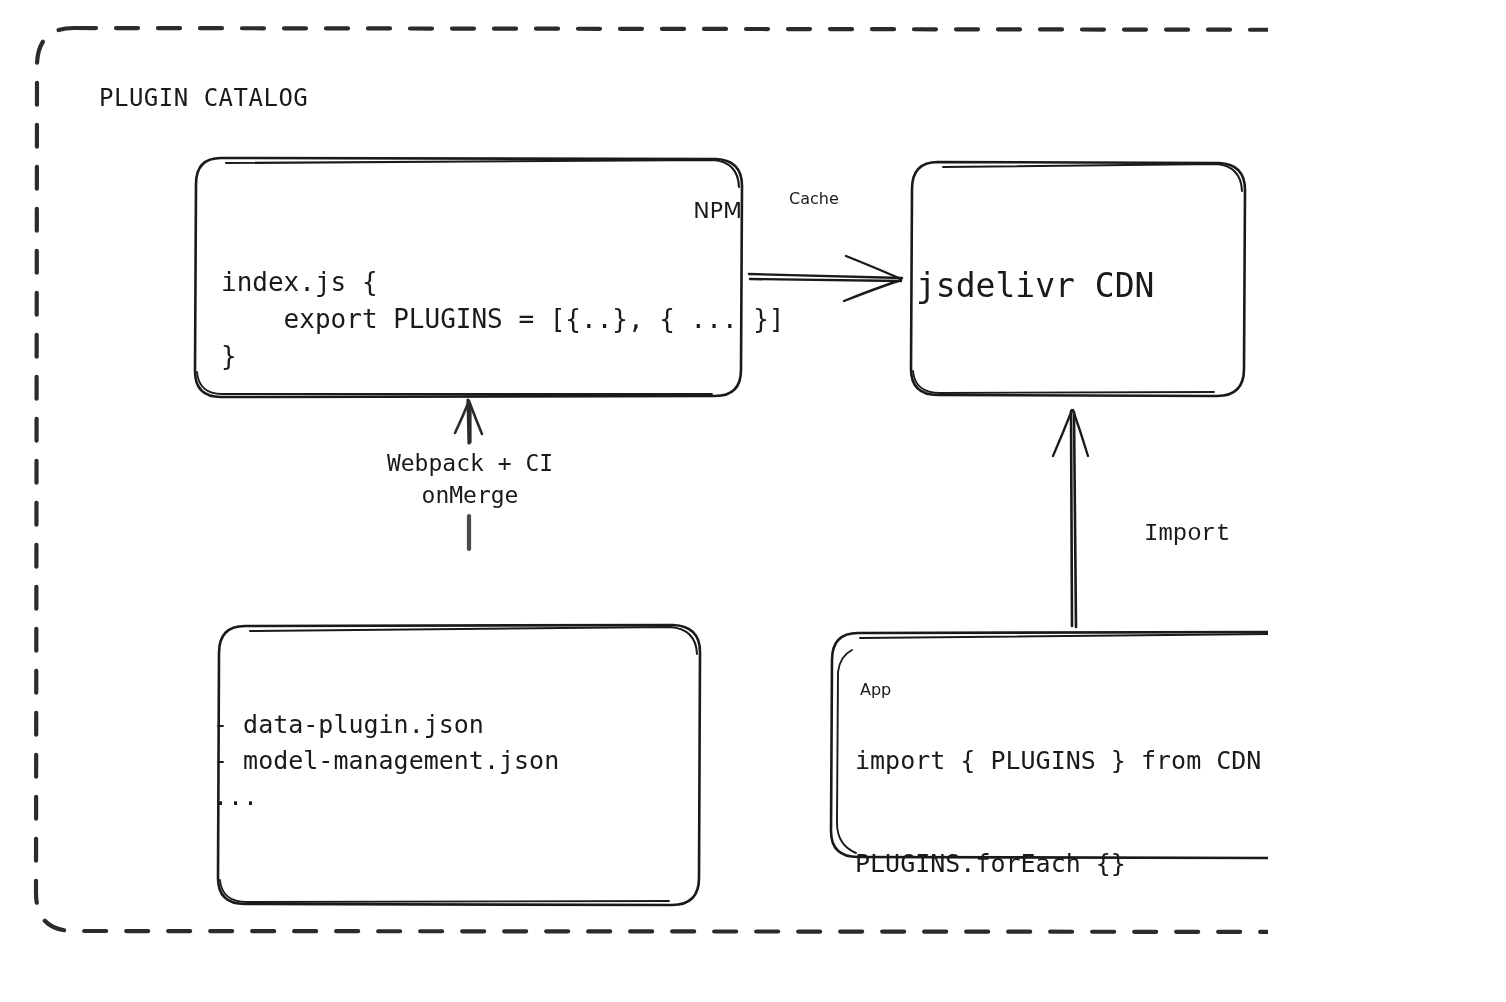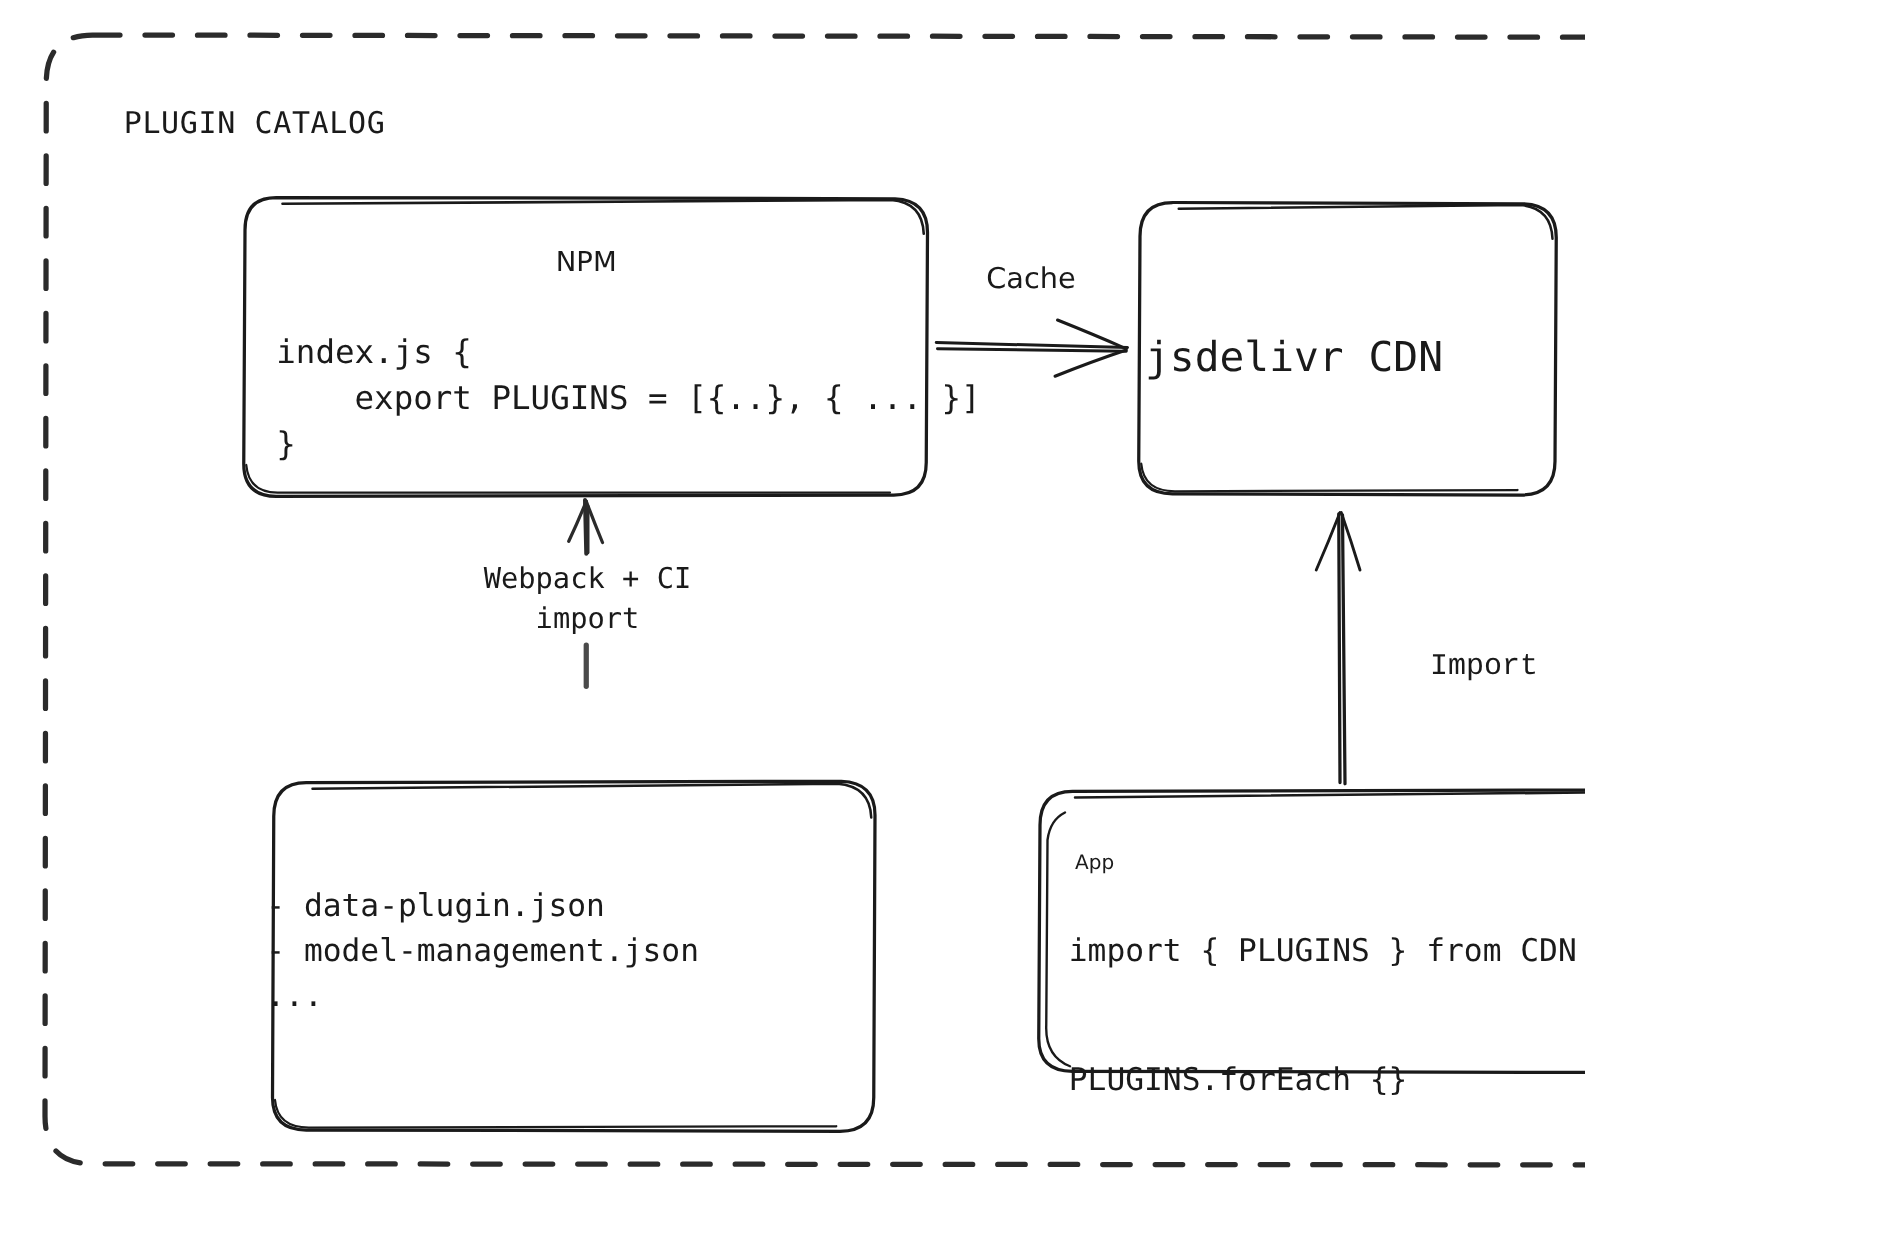--- a/index.html
+++ b/index.html
@@ -46,43 +46,43 @@
     top: 83px;
     font-size: 24px;
     letter-spacing: 0.5px;
   }
 
   
   #npm-title {
     left: 196px;
     top: 196px;
     width: 546px;
-    text-align: center;
+    text-align: right;
     font-size: 22px;
   }
   #npm-code {
     left: 221px;
     top: 264px;
     font-size: 26px;
     line-height: 1.42;
   }
 
   
   #cdn-title {
     left: 916px;
     top: 264px;
     width: 334px;
     font-size: 33px;
   }
 
   
   #cache-label {
     left: 789px;
-    top: 208px;
-    font-size: 23px;
+    top: 188px;
+    font-size: 16px;
   }
 
   
   #webpack-label {
     left: 330px;
     top: 448px;
     width: 280px;
     text-align: center;
     font-size: 23px;
     line-height: 1.38;
@@ -245,21 +245,21 @@
 
   <div class="lbl mono" id="npm-code">index.js {
     export PLUGINS = [{..}, { ... }]
 }</div>
 
   <div class="lbl mono" id="cdn-title">jsdelivr CDN</div>
 
   <div class="lbl sans" id="cache-label">Cache</div>
 
   <div class="lbl mono" id="webpack-label">Webpack + CI
-import</div>
+onMerge</div>
 
 
   <div class="lbl mono" id="repo-files">- data-plugin.json
 - model-management.json
 ...</div>
 
   <div class="lbl serifmono" id="import-label">Import</div>
 
   <div class="lbl sans" id="app-title">App</div>
 

